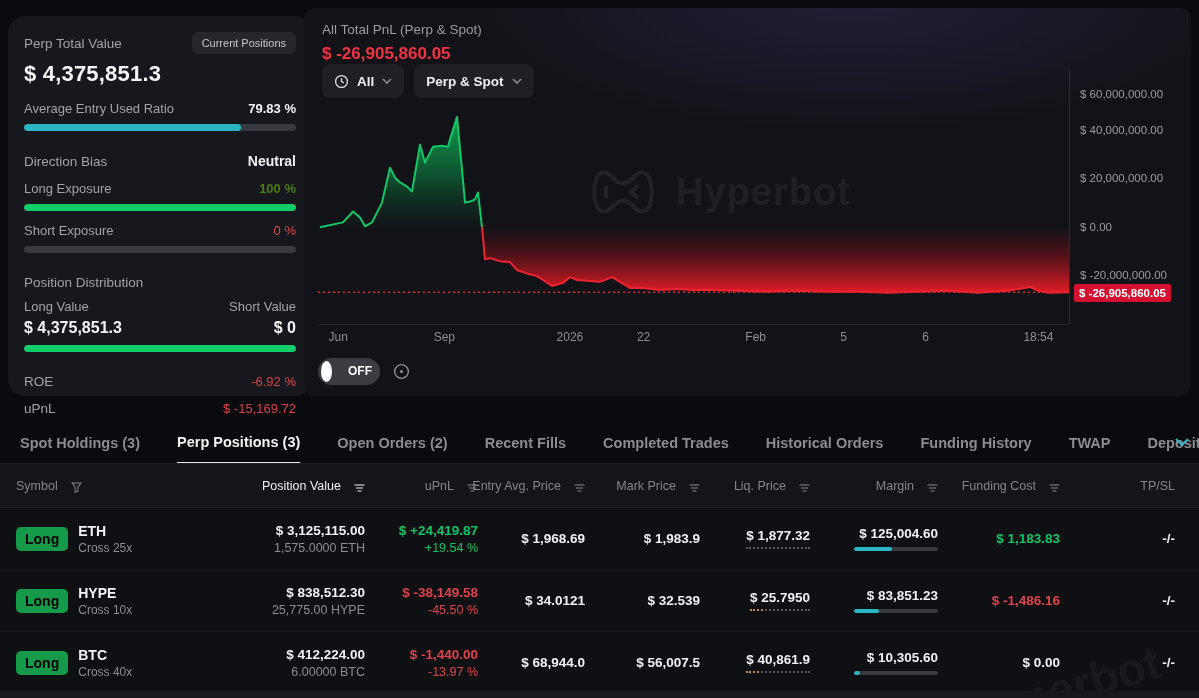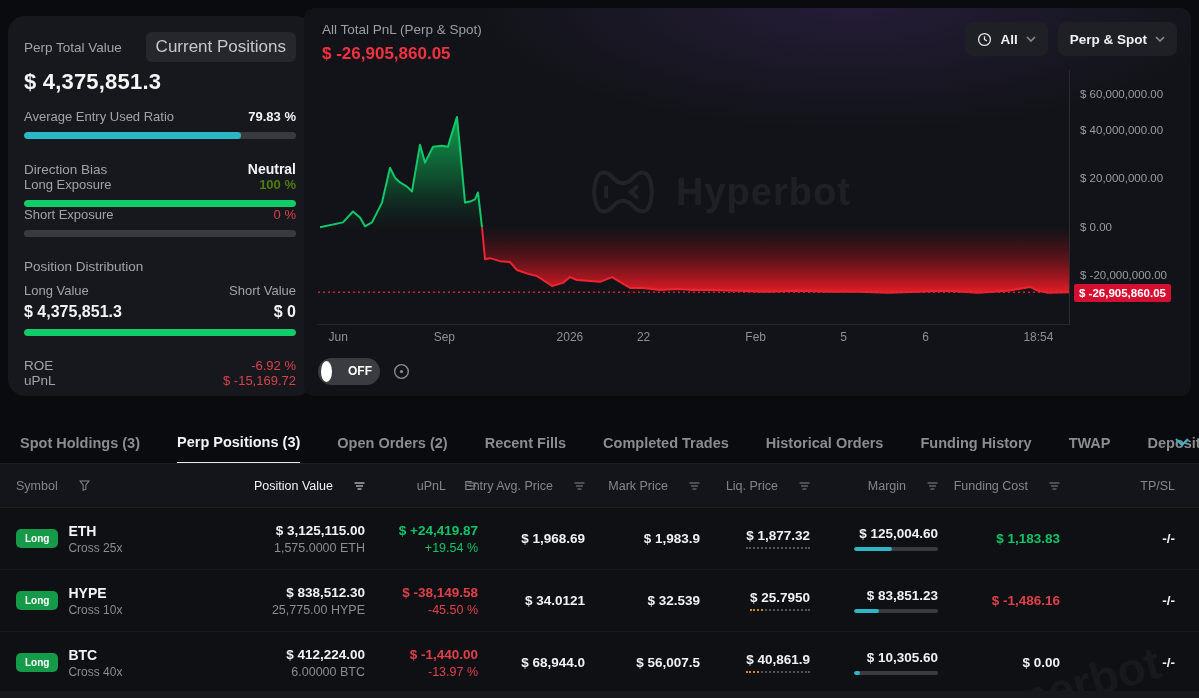--- a/index.html
+++ b/index.html
@@ -10,34 +10,34 @@
     color:#eceef0;
     position:relative;
     font-size:13px;
   }
   
   .left-card{position:absolute;left:8px;top:16px;width:304px;height:380px;background:#17181d;border-radius:17px;padding:16px 16px 0 16px;}
   .lp-row{display:flex;justify-content:space-between;align-items:center;}
   .muted{color:#a2a3a8;font-size:13px;}
   .muted-lg{color:#a2a3a8;font-size:13.5px;}
   .big-val{font-size:22px;font-weight:bold;color:#f4f5f7;margin-top:7px;letter-spacing:0.2px;}
-  .chip-btn{background:#26272c;border:none;border-radius:6px;color:#c6c7cb;font-size:17px;padding:5px 10px;cursor:pointer;font-family:inherit;}
+  .chip-btn{background:#26272c;border:none;border-radius:6px;color:#c6c7cb;font-size:11px;padding:5px 10px;cursor:pointer;font-family:inherit;}
   .wb{font-weight:bold;color:#f2f3f5;}
   .green-t{color:#4d7c0f;}
   .red-t{color:#d8414a;}
   .bar{height:7px;border-radius:4px;background:#393a40;overflow:hidden;margin-top:8px;}
   .bar i{display:block;height:100%;border-radius:4px;}
   .bar-cyan i{background:#2ab6c5;}
   .bar-green i{background:#10cd69;}
   .sec-gap{margin-top:22px;}
-  .row-gap{}
+  .row-gap{margin-top:12px;}
   
   .chart-card{position:absolute;left:304px;top:8px;right:8px;height:388px;background:#121318;border-radius:10px;overflow:hidden;}
   .chart-card::before{content:"";position:absolute;inset:0;background:radial-gradient(62% 48% at 62% -2%, rgba(112,70,182,0.20), rgba(0,0,0,0) 70%);pointer-events:none;}
-  .cc-header{position:absolute;top:14px;left:18px;right:14px;display:flex;justify-content:space-between;align-items:flex-start;}
+  .cc-header{position:absolute;top:14px;left:18px;right:14px;display:flex;justify-content:space-between;align-items:flex-start;flex-direction:column;}
   .cc-title{font-size:13.5px;color:#9c9da1;}
   .cc-value{font-size:17px;font-weight:bold;color:#f23141;margin-top:7px;}
   .filters{display:flex;gap:10px;}
   .fbtn{background:#1f2026;border-radius:8px;height:34px;padding:0 12px;display:flex;align-items:center;gap:8px;font-weight:bold;font-size:13.5px;color:#eef0f2;cursor:pointer;}
   .fbtn.lighter{background:#26272d;}
   .plot{position:absolute;left:14px;top:62px;width:752px;height:255px;border-bottom:1px solid #26272c;}
   .plot svg{display:block;width:100%;height:100%;}
   .y-gutter{position:absolute;left:766px;top:62px;width:118px;height:255px;font-size:11.5px;color:#9b9ca1;}
   .ytick{position:absolute;left:10px;white-space:nowrap;}
   .ymarker{position:absolute;left:4px;background:#d50f2f;color:#fff;font-size:11.5px;font-weight:bold;padding:3px 5px;border-radius:2px;white-space:nowrap;}
@@ -56,27 +56,27 @@
   .dm-send{display:flex;cursor:pointer;}
   
   .tabs{position:absolute;top:424px;left:0;right:0;height:40px;display:flex;gap:37px;padding:0 34px 0 20px;border-bottom:1px solid #1e1f24;align-items:flex-end;overflow:hidden;}
   .tab{font-size:14.5px;font-weight:bold;color:#8b8c91;padding-bottom:12px;white-space:nowrap;cursor:pointer;flex:0 0 auto;}
   .tab.active{color:#f2f3f5;border-bottom:2px solid #e8e9ec;margin-bottom:-1px;}
   .tabs-chevron{position:absolute;right:10px;top:438px;cursor:pointer;display:flex;}
   
   .table{position:absolute;top:464px;left:0;right:0;bottom:0;background:#0e0f13;overflow:hidden;}
   .grid-cols{display:grid;grid-template-columns:150px 199px 113px 107px 115px 110px 128px 122px 115px;padding:0 24px 0 16px;align-items:center;}
   .thead{height:44px;background:#14151a;font-size:12.5px;color:#85868c;border-bottom:1px solid #1d1e23;}
-  .th{display:flex;align-items:center;gap:21px;justify-content:flex-end;white-space:nowrap;cursor:pointer;}
+  .th{display:flex;align-items:flex-end;gap:13px;justify-content:flex-end;white-space:nowrap;cursor:pointer;}
   .th:first-child{justify-content:flex-start;}
   .th.active{color:#eef0f2;}
   .tr{height:62px;border-bottom:1px solid #17181d;background:#0f1014;font-size:13.5px;}
   .td{text-align:right;}
   .td-sym{display:flex;align-items:center;text-align:left;}
-  .badge-long{background:#149a49;color:#ffffff;font-size:10px;font-weight:bold;padding:4px 9px;border-radius:5px;margin-right:10px;flex:0 0 auto;}
+  .badge-long{background:#149a49;color:#000000;font-size:14px;font-weight:bold;padding:4px 9px;border-radius:5px;margin-right:10px;flex:0 0 auto;}
   .sym-name{font-weight:bold;font-size:14px;color:#f2f3f5;}
   .sym-sub{font-size:12px;color:#8b8c91;margin-top:2px;}
   .cell-main{font-weight:bold;color:#f0f1f4;}
   .cell-sub{font-size:12.5px;color:#8b8c91;margin-top:3px;}
   .t-pos{color:#0fc468 !important;}
   .t-neg{color:#e0404a !important;}
   .t-neu{color:#f0f1f4 !important;}
   .liq-dotted{display:inline-block;border-bottom:2px dotted #55565c;padding-bottom:4px;position:relative;}
   .liq-dotted.warn::before{content:"";position:absolute;left:0;bottom:-2px;width:13px;border-bottom:2px dotted #c9893a;}
   .margin-bar{width:84px;height:4px;background:#3a3b40;border-radius:2px;margin:6px 0 0 auto;overflow:hidden;}

